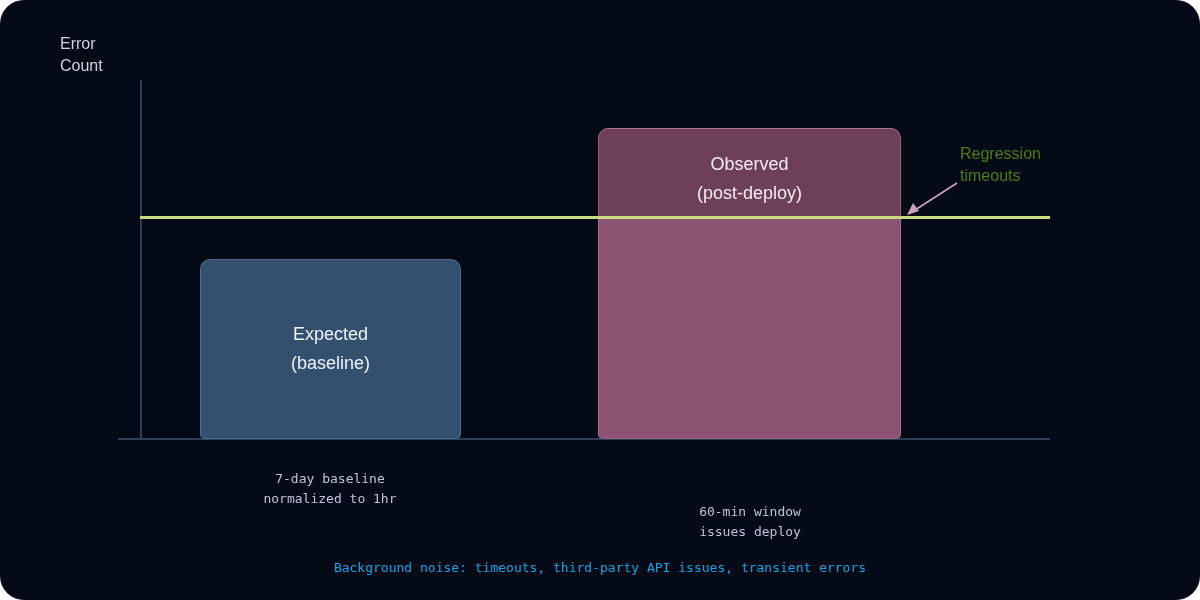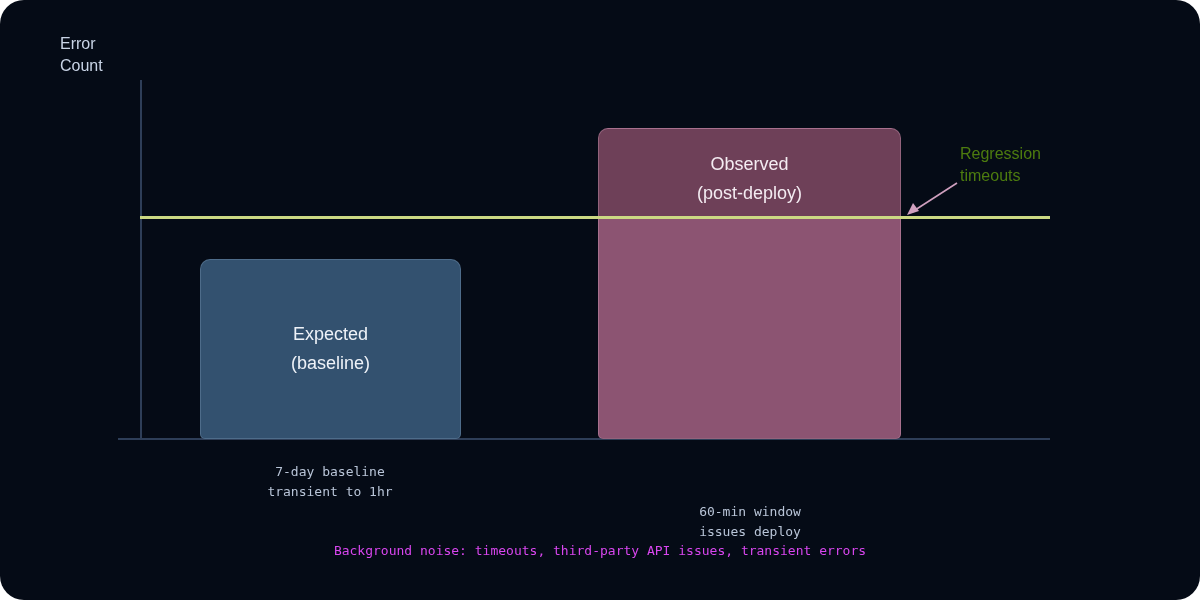--- a/index.html
+++ b/index.html
@@ -95,29 +95,29 @@
   .x-tick {
     position: absolute;
     top: 462px;
     width: 300px;
     text-align: center;
     color: #b9c5d8;
     font-family: "DejaVu Sans Mono", "Liberation Mono", monospace;
     font-size: 13px;
     line-height: 20px;
   }
-  .x-tick-1 { left: 180px; }
+  .x-tick-1 { left: 180px; margin-top: 7px; }
   .x-tick-2 { left: 600px; margin-top: 40px; }
   .caption {
     position: absolute;
     left: 0;
-    top: 543px;
+    top: 560px;
     width: 1200px;
     text-align: center;
-    color: #d946ef;
+    color: #0ea5e9;
     font-family: "DejaVu Sans Mono", "Liberation Mono", monospace;
     font-size: 13px;
   }
 </style>
 </head>
 <body>
 
 <div class="card">
 
   <div class="y-title">
@@ -145,21 +145,21 @@
     <div>timeouts</div>
   </div>
 
   <svg class="arrow-svg" width="75" height="50" viewBox="0 0 75 50">
     <line x1="62" y1="8" x2="17" y2="37" stroke="#d0a0bf" stroke-width="1.6"></line>
     <polygon points="12,40 24,36 18,28" fill="#d0a0bf"></polygon>
   </svg>
 
   <div class="x-tick x-tick-1">
     <div>7-day baseline</div>
-    <div>transient to 1hr</div>
+    <div>normalized to 1hr</div>
   </div>
 
   <div class="x-tick x-tick-2">
     <div>60-min window</div>
     <div>issues deploy</div>
   </div>
 
   <div class="caption">Background noise: timeouts, third-party API issues, transient errors</div>
 
 </div>

